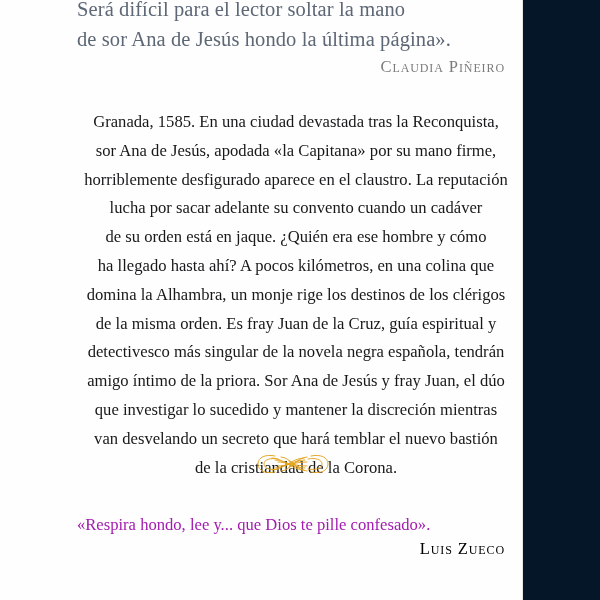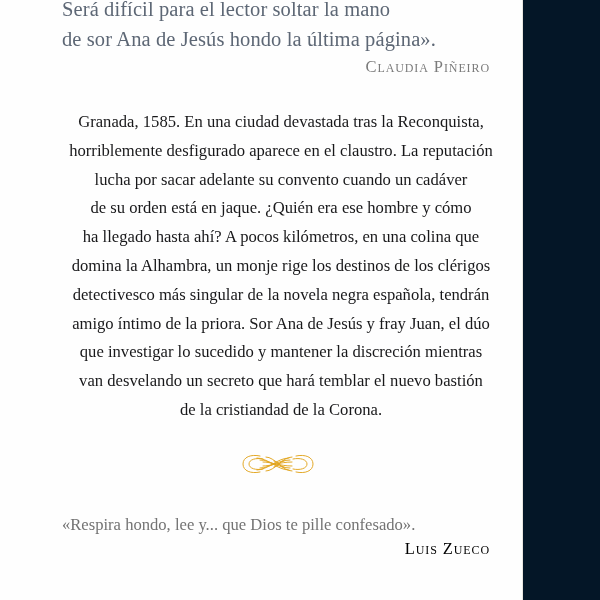--- a/index.html
+++ b/index.html
@@ -37,21 +37,21 @@
     top: 0;
     right: 77px;
     width: 1px;
     height: 600px;
     background: #e9e6e0;
   }
 
   
   #content {
     position: absolute;
-    left: 62px;
+    left: 77px;
     top: 0;
     width: 440px;
     height: 600px;
   }
 
   
   #top-quote {
     position: absolute;
     left: 0;
     top: -6px;
@@ -107,21 +107,21 @@
   }
 
   
   #bottom-quote {
     position: absolute;
     left: 0;
     top: 511px;
     width: 438px;
     font-size: 16.6px;
     line-height: 28px;
-    color: #737373;
+    color: #a21caf;
     white-space: nowrap;
   }
   #bottom-attrib {
     position: absolute;
     left: 0;
     top: 539px;
     width: 428px;
     text-align: right;
     font-size: 16.5px;
     font-variant: small-caps;
@@ -140,25 +140,27 @@
   <div id="content">
 
     <div id="top-quote">
       <div class="top-quote-line">Será difícil para el lector soltar la mano</div>
       <div class="top-quote-line">de sor Ana de Jesús hondo la última página».</div>
     </div>
     <div id="top-attrib">Claudia Piñeiro</div>
 
     <div id="synopsis">
       <div class="body-line">Granada, 1585. En una ciudad devastada tras la Reconquista,</div>
+      <div class="body-line">sor Ana de Jesús, apodada «la Capitana» por su mano firme,</div>
       <div class="body-line">horriblemente desfigurado aparece en el claustro. La reputación</div>
       <div class="body-line">lucha por sacar adelante su convento cuando un cadáver</div>
       <div class="body-line">de su orden está en jaque. ¿Quién era ese hombre y cómo</div>
       <div class="body-line">ha llegado hasta ahí? A pocos kilómetros, en una colina que</div>
       <div class="body-line">domina la Alhambra, un monje rige los destinos de los clérigos</div>
+      <div class="body-line">de la misma orden. Es fray Juan de la Cruz, guía espiritual y</div>
       <div class="body-line">detectivesco más singular de la novela negra española, tendrán</div>
       <div class="body-line">amigo íntimo de la priora. Sor Ana de Jesús y fray Juan, el dúo</div>
       <div class="body-line">que investigar lo sucedido y mantener la discreción mientras</div>
       <div class="body-line">van desvelando un secreto que hará temblar el nuevo bastión</div>
       <div class="body-line">de la cristiandad de la Corona.</div>
     </div>
 
     <div id="ornament">
       <svg viewBox="0 0 152 60" xmlns="http://www.w3.org/2000/svg">
         <g fill="none" stroke="#e2a41d" stroke-width="1.9" stroke-linecap="round">

